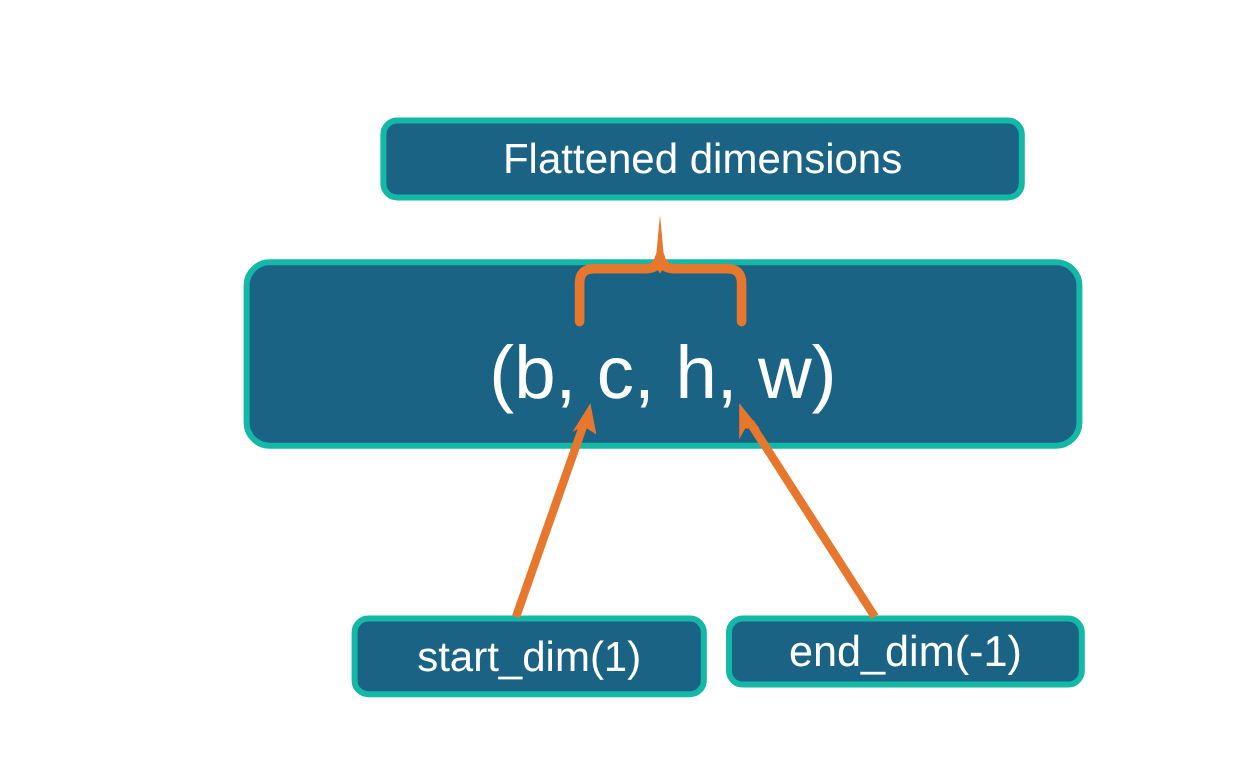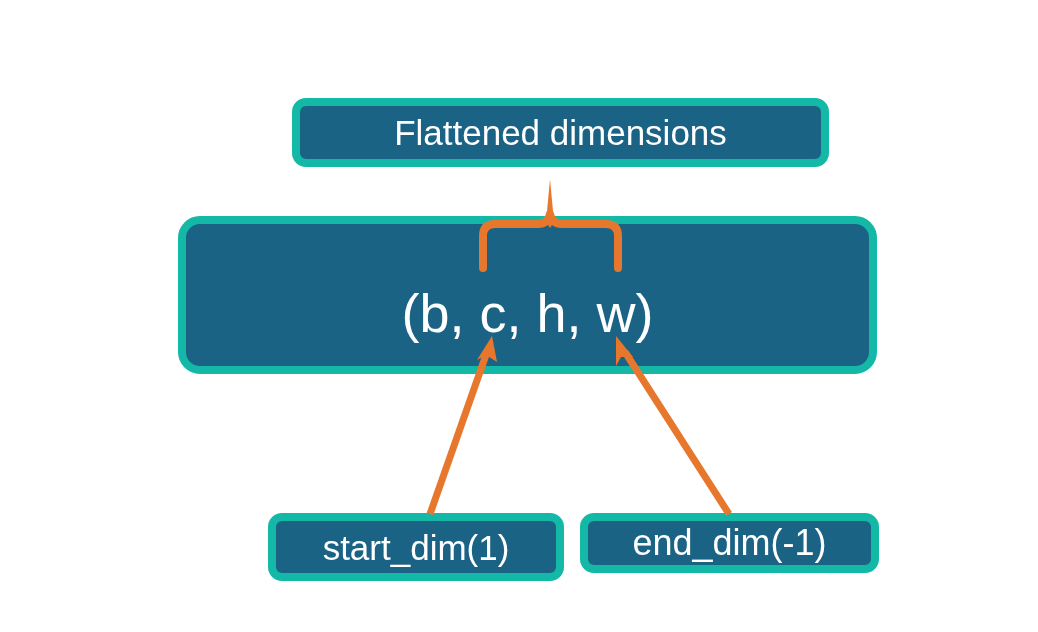--- a/index.html
+++ b/index.html
@@ -17,28 +17,29 @@
     height: 632px;
     background: #ffffff;
     overflow: hidden;
   }
 
   
   .node {
     position: absolute;
     box-sizing: border-box;
     background: #1b6385;
-    border: 8px solid #14b8a6;
+    border: 5px solid #14b8a6;
     border-radius: 16px;
     display: flex;
     align-items: center;
     justify-content: center;
     color: #ffffff;
     white-space: nowrap;
     z-index: 2;
+    margin-left: 25px;
   }
   .node .label {
     color: #ffffff;
     line-height: 1;
     font-weight: 400;
   }
 
   #node-flattened {
     left: 292px;
     top: 98px;
@@ -50,21 +51,21 @@
 
   #node-tensor {
     left: 178px;
     top: 216px;
     width: 699px;
     height: 158px;
     border-radius: 22px;
     align-items: flex-end;
     padding-bottom: 26px;
   }
-  #node-tensor .label { font-size: 54px; }
+  #node-tensor .label { font-size: 62px; }
 
   #node-start-dim {
     left: 268px;
     top: 513px;
     width: 296px;
     height: 68px;
     border-radius: 14px;
   }
   #node-start-dim .label { font-size: 35px; }
 

